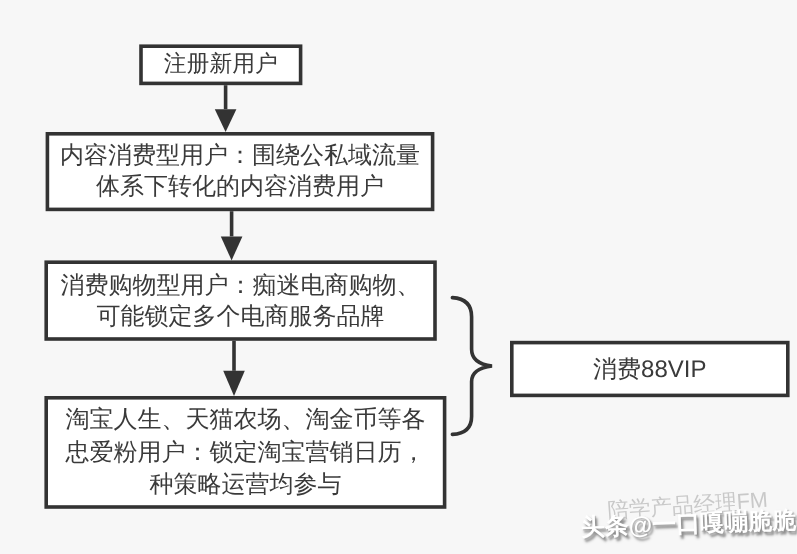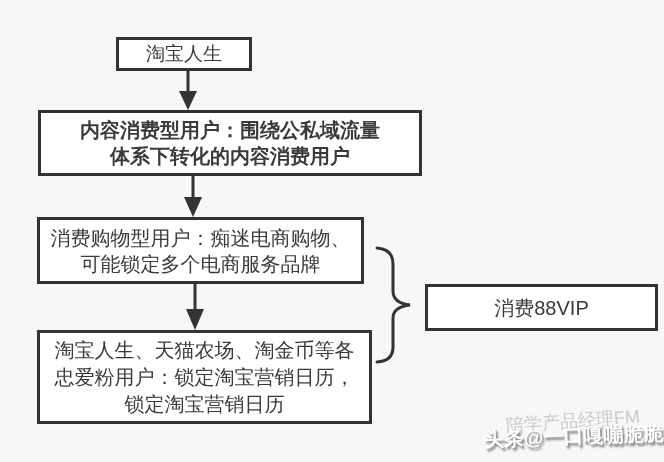--- a/index.html
+++ b/index.html
@@ -27,21 +27,21 @@
     display: flex;
     flex-direction: column;
     align-items: center;
     justify-content: center;
     text-align: center;
     letter-spacing: 0px;
   }
   .node .line { display: block; white-space: nowrap; }
 
   .node-register  { left: 116px; top: 37px;  width: 136px; height: 34px; font-size: 19px; }
-  .node-content   { left: 38px;  top: 110px; width: 384px; height: 66px; font-weight: bold; }
+  .node-content   { left: 38px;  top: 110px; width: 324px; height: 66px; }
   .node-shopping  { left: 37px;  top: 217px; width: 327px; height: 67px; }
   .node-fans      { left: 37px;  top: 330px; width: 335px; height: 94px; line-height: 27px; }
   .node-vip       { left: 425px; top: 284px; width: 233px; height: 47px; }
 
   .overlay {
     position: absolute;
     left: 0; top: 0;
     width: 664px;
     height: 462px;
     pointer-events: none;
@@ -67,37 +67,37 @@
     transform: rotate(-2deg);
     white-space: nowrap;
   }
 </style>
 </head>
 <body>
 
 <div class="canvas">
 
   <div class="node node-register">
-    <span class="line">淘宝人生</span>
+    <span class="line">注册新用户</span>
   </div>
 
   <div class="node node-content">
     <span class="line">内容消费型用户：围绕公私域流量</span>
     <span class="line">体系下转化的内容消费用户</span>
   </div>
 
   <div class="node node-shopping">
     <span class="line">消费购物型用户：痴迷电商购物、</span>
     <span class="line">可能锁定多个电商服务品牌</span>
   </div>
 
   <div class="node node-fans">
     <span class="line">淘宝人生、天猫农场、淘金币等各</span>
     <span class="line">忠爱粉用户：锁定淘宝营销日历，</span>
-    <span class="line">锁定淘宝营销日历</span>
+    <span class="line">种策略运营均参与</span>
   </div>
 
   <div class="node node-vip">
     <span class="line">消费88VIP</span>
   </div>
 
   <svg class="overlay" viewBox="0 0 664 462" xmlns="http://www.w3.org/2000/svg">
     <g>
       <line x1="188" y1="71" x2="188" y2="91" stroke="#333333" stroke-width="3"></line>
       <polygon points="179,91 197,91 188,110" fill="#333333"></polygon>

